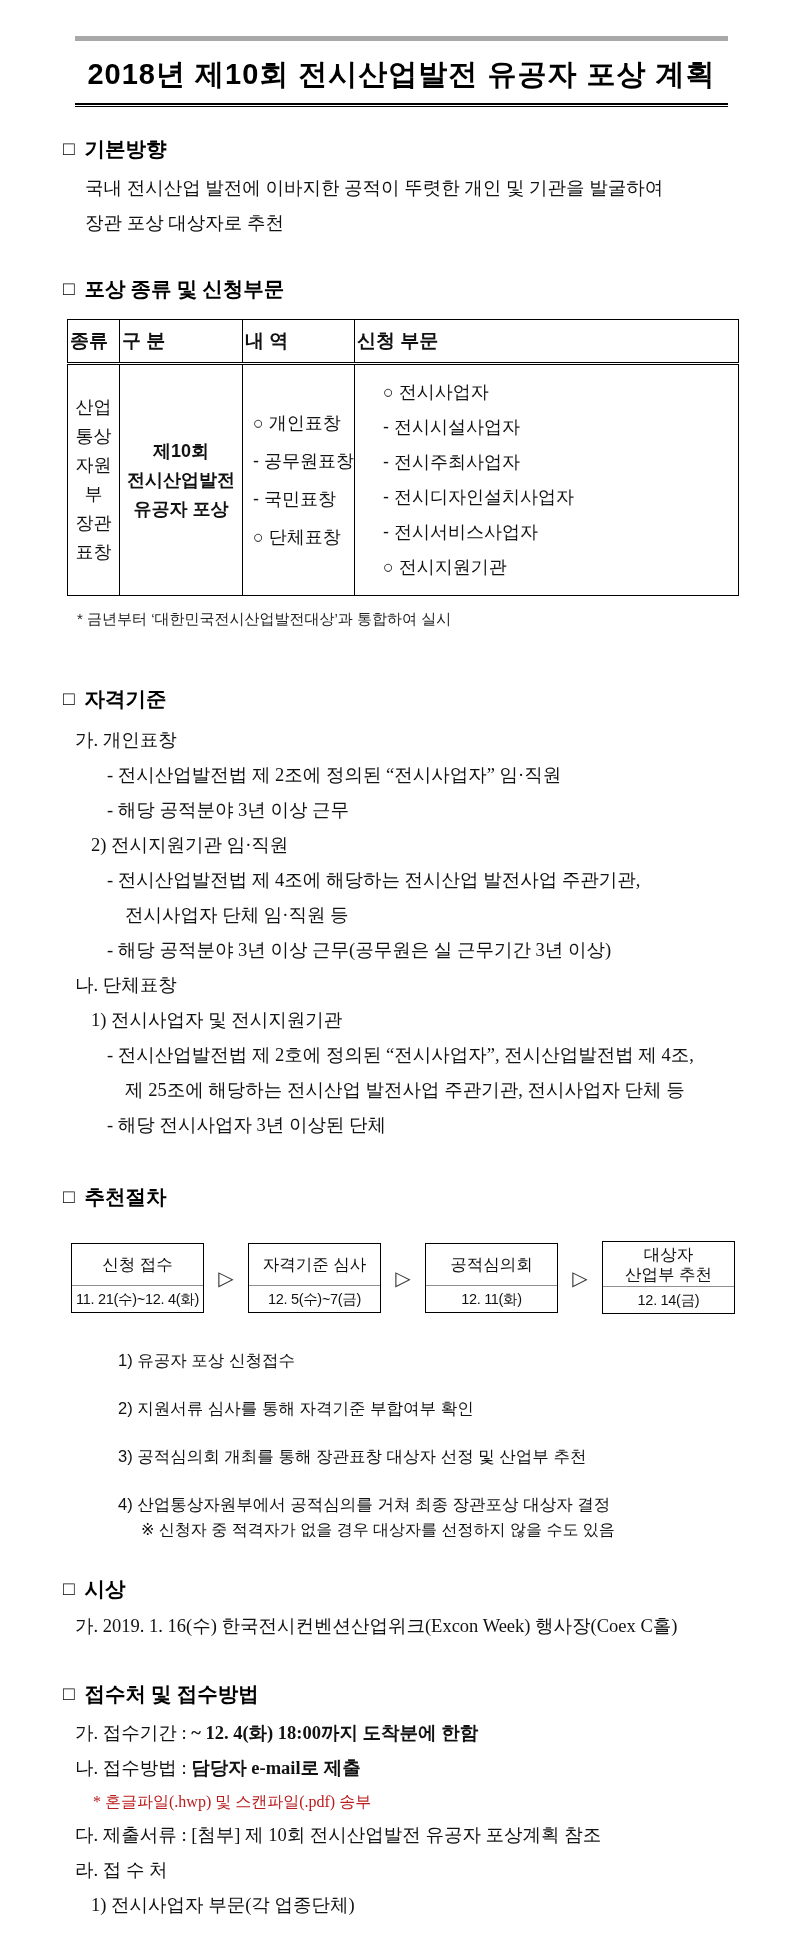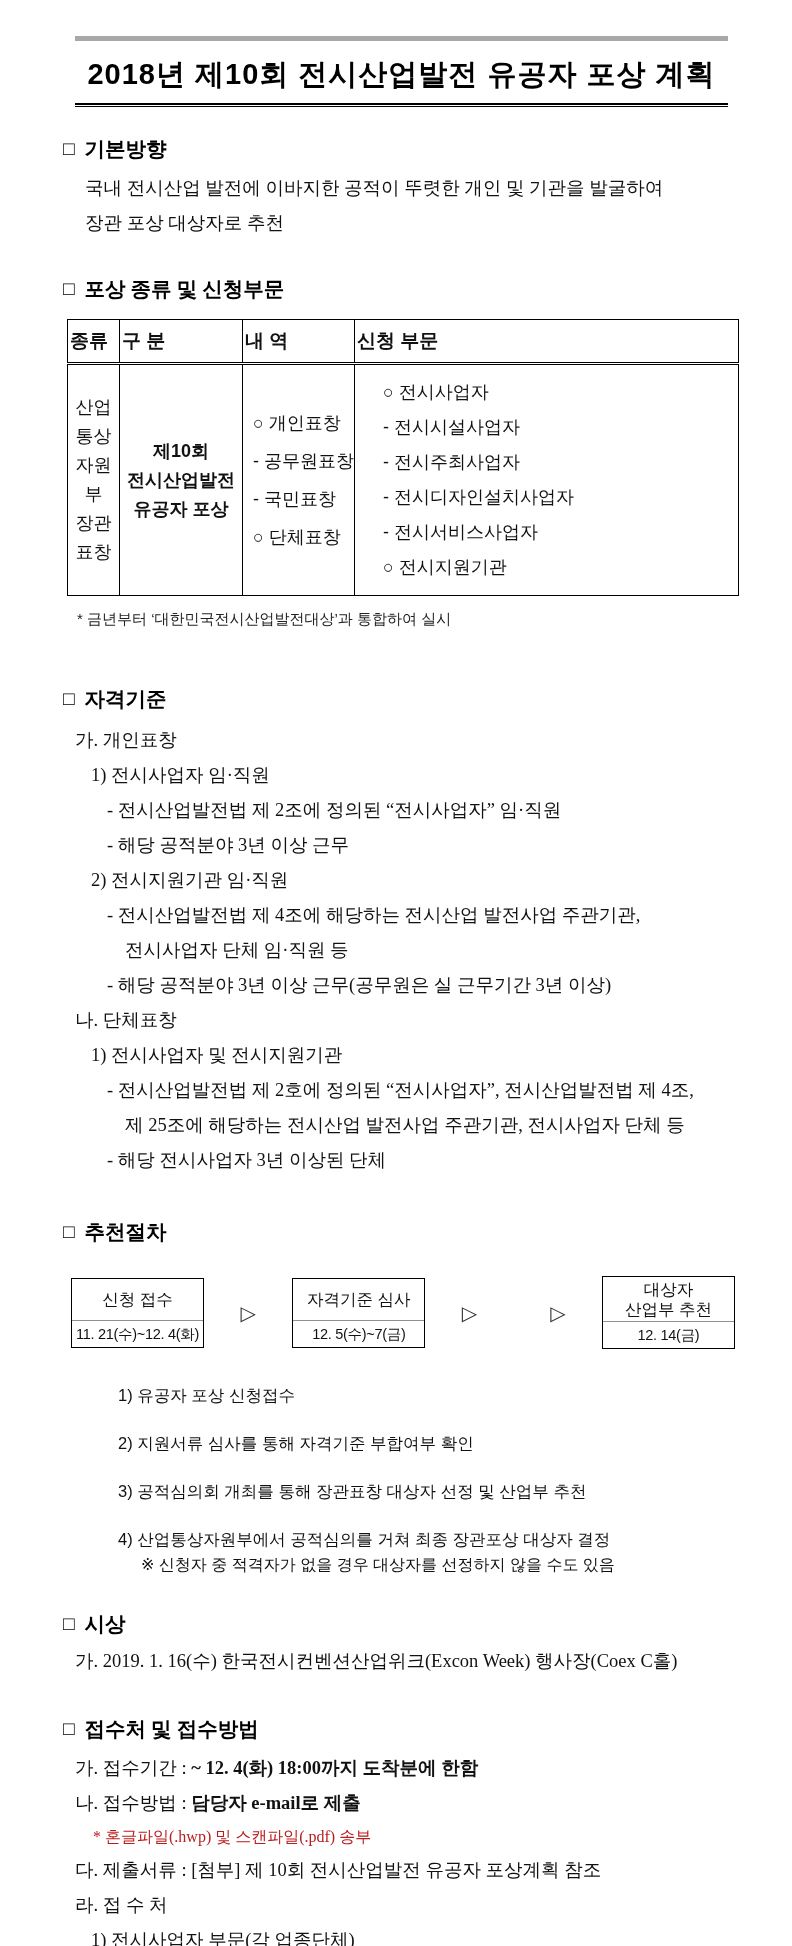--- a/index.html
+++ b/index.html
@@ -126,21 +126,20 @@
     </tr>
   </tbody>
     </table>
   <div class="tbl-footnote">* 금년부터 ‘대한민국전시산업발전대상’과 통합하여 실시</div>
 
   <div class="sec-head" style="margin-top:56px;">
     <span class="marker">□</span><span>자격기준</span>
   </div>
   <div style="margin-top:10px;">
     <div class="bline ind-ga">가. 개인표창</div>
-    <div class="bline ind-num">1) 전시사업자 임·직원</div>
     <div class="bline ind-dash">- 전시산업발전법 제 2조에 정의된 “전시사업자” 임·직원</div>
     <div class="bline ind-dash">- 해당 공적분야 3년 이상 근무</div>
     <div class="bline ind-num">2) 전시지원기관 임·직원</div>
     <div class="bline ind-dash">- 전시산업발전법 제 4조에 해당하는 전시산업 발전사업 주관기관,</div>
     <div class="bline ind-cont">전시사업자 단체 임·직원 등</div>
     <div class="bline ind-dash">- 해당 공적분야 3년 이상 근무(공무원은 실 근무기간 3년 이상)</div>
     <div class="bline ind-ga">나. 단체표창</div>
     <div class="bline ind-num">1) 전시사업자 및 전시지원기관</div>
     <div class="bline ind-dash">- 전시산업발전법 제 2호에 정의된 “전시사업자”, 전시산업발전법 제 4조,</div>
     <div class="bline ind-cont">제 25조에 해당하는 전시산업 발전사업 주관기관, 전시사업자 단체 등</div>
@@ -159,20 +158,26 @@
       <div class="flow-date">11. 21(수)~12. 4(화)</div>
     </div>
     <div class="flow-arrow">▷</div>
     <div class="flow-box">
       <div class="flow-label">
           <span>자격기준 심사</span>
         </div>
       <div class="flow-date">12. 5(수)~7(금)</div>
     </div>
     <div class="flow-arrow">▷</div>
+    <div class="flow-box">
+      <div class="flow-label">
+          <span>공적심의회</span>
+        </div>
+      <div class="flow-date">12. 11(화)</div>
+    </div>
     <div class="flow-arrow">▷</div>
     <div class="flow-box">
       <div class="flow-label">
         <span>대상자</span>
         <span>산업부 추천</span>
       </div>
       <div class="flow-date">12. 14(금)</div>
     </div>
   </div>
 

